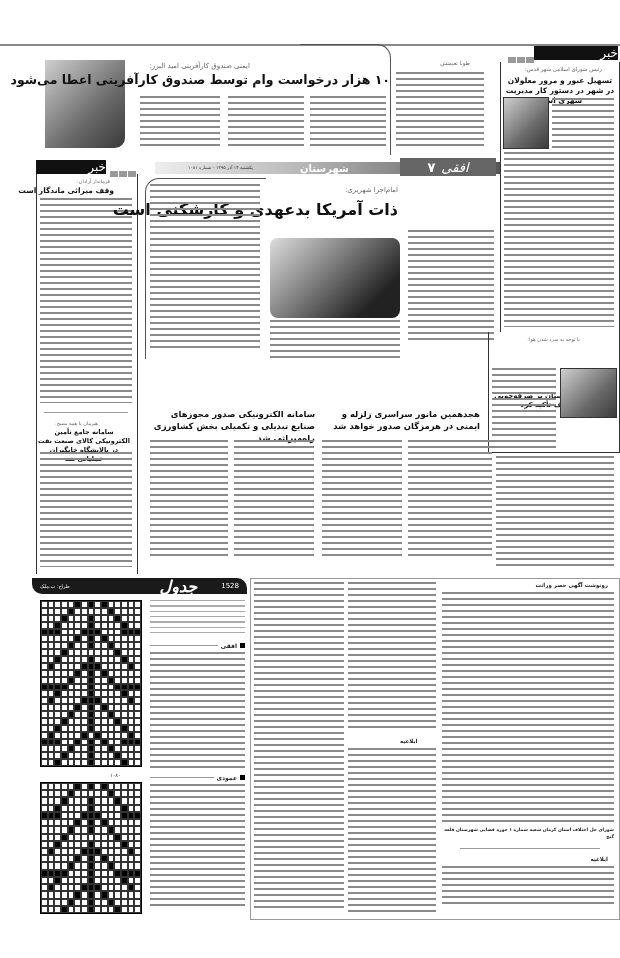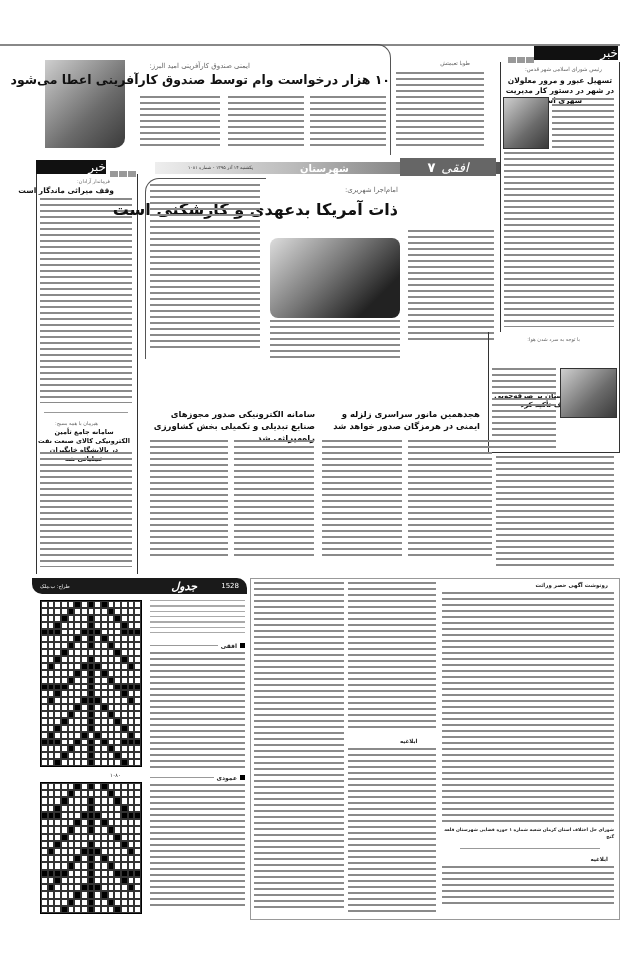--- a/index.html
+++ b/index.html
@@ -90,21 +90,21 @@
 <div class="abs h-big" style="left:150px;top:408px;width:165px;white-space:normal;text-align:right;font-size:8.5px;line-height:12px;">سامانه الکترونیکی صدور مجوزهای صنایع تبدیلی و تکمیلی بخش کشاورزی راه‌میراثی شد</div>
 <div class="abs col-text lines" style="left:150px;top:440px;width:78px;height:120px;"></div>
 <div class="abs col-text lines" style="left:234px;top:440px;width:80px;height:120px;"></div>
 <div class="abs col-text lines" style="left:322px;top:440px;width:80px;height:120px;"></div>
 <div class="abs col-text lines" style="left:408px;top:440px;width:84px;height:120px;"></div>
 <div class="abs col-text lines" style="left:496px;top:456px;width:118px;height:110px;"></div>
 
 <div class="abs" style="left:32px;top:578px;width:215px;height:16px;background:#1a1a1a;border-radius:0 10px 0 10px;display:flex;align-items:center;justify-content:space-between;padding:0 8px;box-sizing:border-box;direction:ltr;color:#fff;">
   <span style="font-size:5px;">طراح: ب.ملک</span>
   <span style="display:flex;gap:24px;align-items:center;">
-    <span style="font-size:11px;font-weight:bold;font-style:italic;">جدول</span>
+    <span style="font-size:16px;font-weight:bold;font-style:italic;">جدول</span>
     <span style="font-size:7px;">1528</span>
   </span>
 </div>
 
 <div class="abs grid" id="grid1" style="left:40px;top:600px;width:100px;height:165px;grid-template-columns:repeat(15,1fr);grid-template-rows:repeat(24,1fr);border:1px solid #000;">
     <div class="cell"></div>
     <div class="cell"></div>
     <div class="cell"></div>
     <div class="cell"></div>
     <div class="cell"></div>

